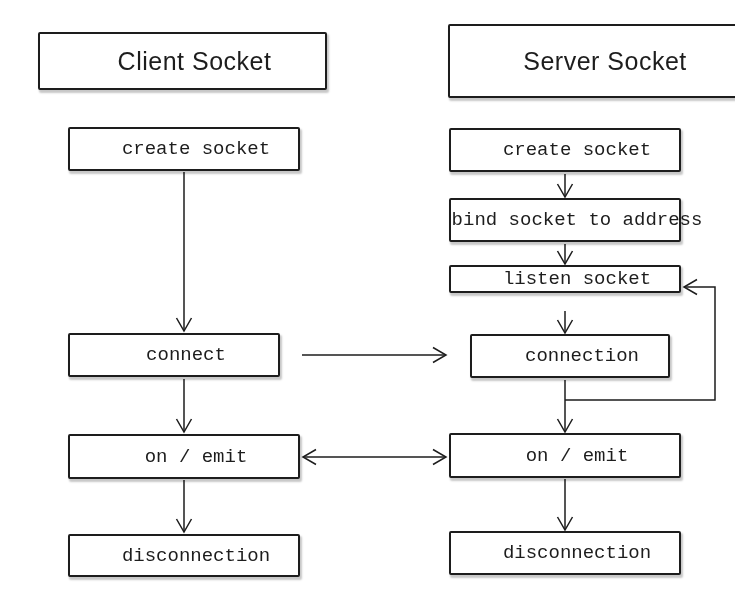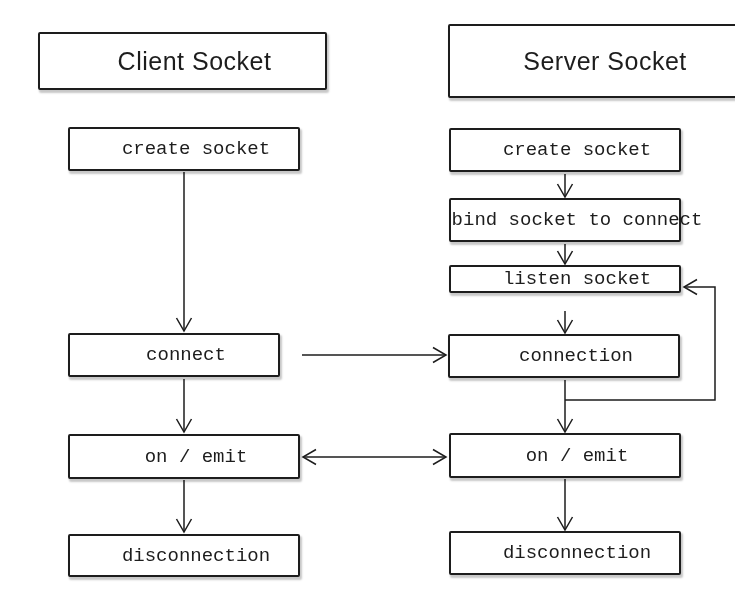--- a/index.html
+++ b/index.html
@@ -77,23 +77,23 @@
   <div class="box node-box" style="left:68px; top:127px; width:232px; height:44px;">create socket</div>
 
   <div class="box node-box" style="left:68px; top:333px; width:212px; height:44px;">connect</div>
 
   <div class="box node-box" style="left:68px; top:434px; width:232px; height:45px;">on / emit</div>
 
   <div class="box node-box" style="left:68px; top:534px; width:232px; height:43px;">disconnection</div>
 
   <div class="box node-box" style="left:449px; top:128px; width:232px; height:44px;">create socket</div>
 
-  <div class="box node-box" style="left:449px; top:198px; width:232px; height:44px;">bind socket to connect</div>
+  <div class="box node-box" style="left:449px; top:198px; width:232px; height:44px;">bind socket to address</div>
 
   <div class="box node-box" style="left:449px; top:265px; width:232px; height:28px;">listen socket</div>
 
-  <div class="box node-box" style="left:448px; top:334px; width:232px; height:44px;">connection</div>
+  <div class="box node-box" style="left:470px; top:334px; width:200px; height:44px;">connection</div>
 
   <div class="box node-box" style="left:449px; top:433px; width:232px; height:45px;">on / emit</div>
 
   <div class="box node-box" style="left:449px; top:531px; width:232px; height:44px;">disconnection</div>
 
 </div>
 
 </body></html>

